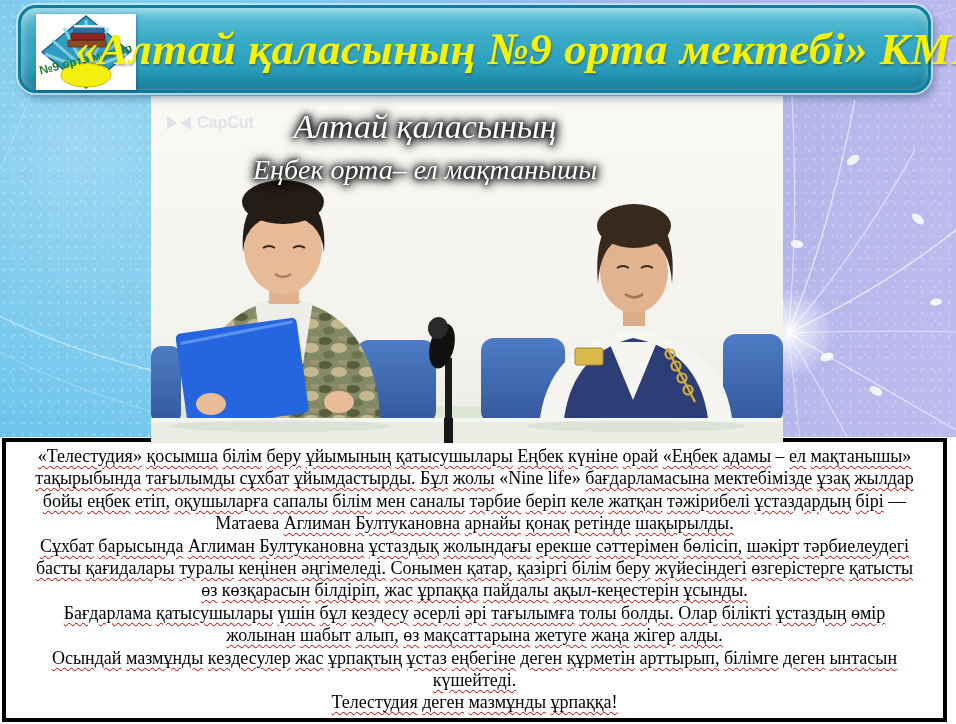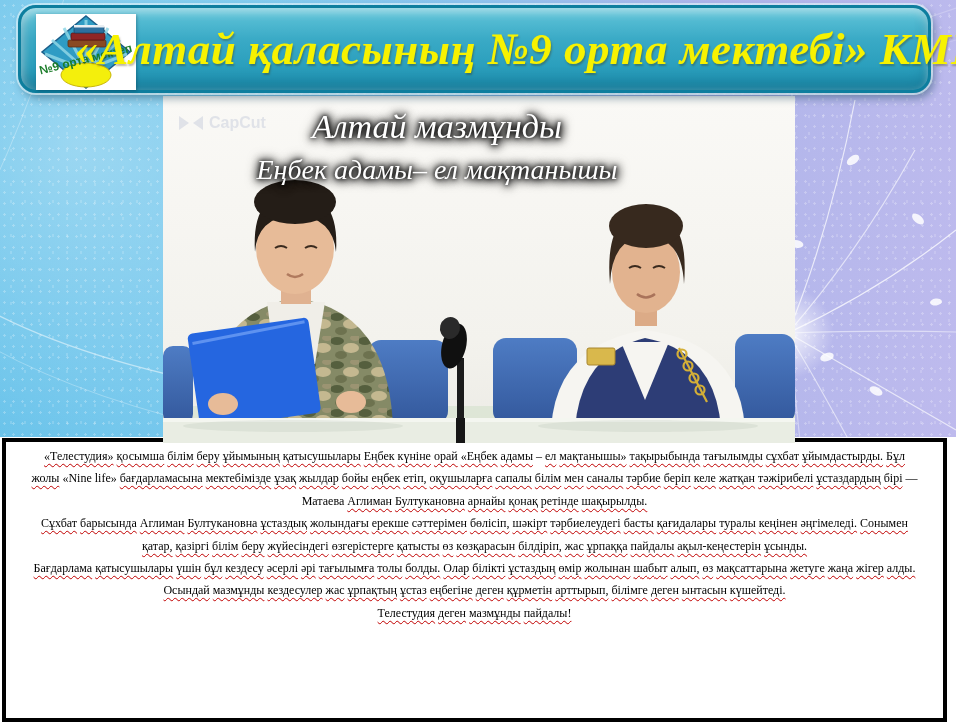--- a/index.html
+++ b/index.html
@@ -28,37 +28,37 @@
   }
   .logo-box{position:absolute;left:15px;top:6px;width:100px;height:76px;background:#fff;
     box-shadow:1px 1px 3px rgba(0,40,60,.35);}
   .banner-title{
     position:absolute;left:126px;right:8px;top:0;bottom:0;
     display:flex;align-items:center;justify-content:center;
     font-style:italic;font-weight:bold;font-size:45px;letter-spacing:.5px;
     color:#f7f200;text-shadow:1px 2px 2px rgba(70,50,0,.35);white-space:nowrap;}
 
   
-  .video{position:absolute;left:163px;top:96px;width:548px;height:347px;z-index:3;background:#f6f5f1;}
+  .video{position:absolute;left:151px;top:96px;width:548px;height:347px;z-index:3;background:#f6f5f1;}
   .video svg{display:block;}
   .vcap{position:absolute;left:0;right:0;top:12px;z-index:2;text-align:center;
     font-style:italic;line-height:37px;color:#fff;
     text-shadow:0 0 4px #000,0 0 8px #000,0 0 13px #000,1px 1px 10px rgba(0,0,0,.95);}
   .vcap .l1{font-size:34px;}
   .vcap .l2,.vcap .l3{font-size:28px;display:block;}
   .watermark{position:absolute;left:16px;top:18px;z-index:2;display:flex;align-items:center;gap:6px;
     font-family:"Liberation Sans",sans-serif;font-weight:bold;font-size:16px;
     color:rgba(208,213,224,.62);}
 
   
   .article-underlay{position:absolute;left:0;right:0;top:437px;bottom:0;background:#fff;z-index:2;}
   .article{position:absolute;left:2px;right:9px;top:438px;bottom:2px;z-index:2;
     background:#fff;border:4px solid #000;box-sizing:border-box;
     padding:3px 24px 0;text-align:center;color:#000;
-    font-size:12px;line-height:22.4px;}
+    font-size:18px;line-height:22.4px;}
   .article p{margin:0;}
   .w.sp{text-decoration-line:underline;text-decoration-style:wavy;
     text-decoration-color:#c00000;text-decoration-thickness:1px;text-underline-offset:2.5px;}
 </style>
 </head>
 <body>
 
 <div class="slide">
   <div class="dots"></div>
 
@@ -102,21 +102,21 @@
     </g>
   </svg>
 
   <div class="article-underlay"></div>
   <div class="article">
     <div id="article-text">
         <p><span class="w sp">«Телестудия»</span> <span class="w sp">қосымша</span> <span class="w sp">білім</span> <span class="w sp">беру</span> <span class="w sp">ұйымының</span> <span class="w sp">қатысушылары</span> <span class="w sp">Еңбек</span> <span class="w sp">күніне</span> <span class="w sp">орай</span> <span class="w sp">«Еңбек</span> <span class="w sp">адамы</span> <span class="w">–</span> <span class="w sp">ел</span> <span class="w sp">мақтанышы»</span> <span class="w sp">тақырыбында</span> <span class="w sp">тағылымды</span> <span class="w sp">сұхбат</span> <span class="w sp">ұйымдастырды.</span> <span class="w sp">Бұл</span> <span class="w sp">жолы</span> <span class="w">«Nine</span> <span class="w">life»</span> <span class="w sp">бағдарламасына</span> <span class="w sp">мектебімізде</span> <span class="w sp">ұзақ</span> <span class="w sp">жылдар</span> <span class="w sp">бойы</span> <span class="w sp">еңбек</span> <span class="w sp">етіп,</span> <span class="w sp">оқушыларға</span> <span class="w sp">сапалы</span> <span class="w sp">білім</span> <span class="w sp">мен</span> <span class="w sp">саналы</span> <span class="w sp">тәрбие</span> <span class="w sp">беріп</span> <span class="w sp">келе</span> <span class="w sp">жатқан</span> <span class="w sp">тәжірибелі</span> <span class="w sp">ұстаздардың</span> <span class="w sp">бірі</span> <span class="w">—</span> <span class="w">Матаева</span> <span class="w sp">Аглиман</span> <span class="w sp">Бултукановна</span> <span class="w sp">арнайы</span> <span class="w sp">қонақ</span> <span class="w sp">ретінде</span> <span class="w sp">шақырылды.</span></p>
         <p><span class="w sp">Сұхбат</span> <span class="w sp">барысында</span> <span class="w sp">Аглиман</span> <span class="w sp">Бултукановна</span> <span class="w sp">ұстаздық</span> <span class="w sp">жолындағы</span> <span class="w sp">ерекше</span> <span class="w sp">сәттерімен</span> <span class="w sp">бөлісіп,</span> <span class="w sp">шәкірт</span> <span class="w sp">тәрбиелеудегі</span> <span class="w sp">басты</span> <span class="w sp">қағидалары</span> <span class="w sp">туралы</span> <span class="w sp">кеңінен</span> <span class="w sp">әңгімеледі.</span> <span class="w sp">Сонымен</span> <span class="w sp">қатар,</span> <span class="w sp">қазіргі</span> <span class="w sp">білім</span> <span class="w sp">беру</span> <span class="w sp">жүйесіндегі</span> <span class="w sp">өзгерістерге</span> <span class="w sp">қатысты</span> <span class="w sp">өз</span> <span class="w sp">көзқарасын</span> <span class="w sp">білдіріп,</span> <span class="w sp">жас</span> <span class="w sp">ұрпаққа</span> <span class="w sp">пайдалы</span> <span class="w sp">ақыл-кеңестерін</span> <span class="w sp">ұсынды.</span></p>
         <p><span class="w sp">Бағдарлама</span> <span class="w sp">қатысушылары</span> <span class="w sp">үшін</span> <span class="w sp">бұл</span> <span class="w sp">кездесу</span> <span class="w sp">әсерлі</span> <span class="w sp">әрі</span> <span class="w sp">тағылымға</span> <span class="w sp">толы</span> <span class="w sp">болды.</span> <span class="w sp">Олар</span> <span class="w sp">білікті</span> <span class="w sp">ұстаздың</span> <span class="w sp">өмір</span> <span class="w sp">жолынан</span> <span class="w sp">шабыт</span> <span class="w sp">алып,</span> <span class="w sp">өз</span> <span class="w sp">мақсаттарына</span> <span class="w sp">жетуге</span> <span class="w sp">жаңа</span> <span class="w sp">жігер</span> <span class="w sp">алды.</span></p>
         <p><span class="w sp">Осындай</span> <span class="w sp">мазмұнды</span> <span class="w sp">кездесулер</span> <span class="w sp">жас</span> <span class="w sp">ұрпақтың</span> <span class="w sp">ұстаз</span> <span class="w sp">еңбегіне</span> <span class="w sp">деген</span> <span class="w sp">құрметін</span> <span class="w sp">арттырып,</span> <span class="w sp">білімге</span> <span class="w sp">деген</span> <span class="w sp">ынтасын</span> <span class="w sp">күшейтеді.</span></p>
-        <p><span class="w sp">Телестудия</span> <span class="w sp">деген</span> <span class="w sp">мазмұнды</span> <span class="w sp">пайдалы!</span></p>
+        <p><span class="w sp">Телестудия</span> <span class="w sp">деген</span> <span class="w sp">мазмұнды</span> <span class="w sp">ұрпаққа!</span></p>
       </div>
   </div>
 
   <div class="video">
     <svg width="632" height="347" viewBox="0 0 632 347">
       <defs>
         <linearGradient id="wall" x1="0" y1="0" x2="0" y2="1">
           <stop offset="0%" stop-color="#faf9f6"></stop>
           <stop offset="70%" stop-color="#f3f2ed"></stop>
           <stop offset="100%" stop-color="#ecebe5"></stop>
@@ -200,22 +200,22 @@
 
     <div class="watermark">
       <svg width="24" height="14" viewBox="0 0 24 14">
         <polygon points="0,0 10,7 0,14" fill="rgba(208,213,224,.62)"></polygon>
         <polygon points="24,0 14,7 24,14" fill="rgba(208,213,224,.62)"></polygon>
       </svg>
       <span>CapCut</span>
     </div>
 
     <div class="vcap">
-      <span class="l1">Алтай мазмұнды</span>
-      <span class="l3">Еңбек адамы– ел мақтанышы</span>
+      <span class="l1">Алтай қаласының</span>
+      <span class="l3">Еңбек орта– ел мақтанышы</span>
     </div>
   </div>
 
   <div class="banner">
     <div class="logo-box">
       <svg width="100" height="76" viewBox="0 0 100 76">
         <polygon points="50,2 94,38 50,74 6,38" fill="#2f9cc4" stroke="#1b5e8a" stroke-width="1.5"></polygon>
         <g stroke="#8fd6e6" stroke-width="3" opacity=".85">
           <path d="M50,56 L50,6"></path>
             <path d="M50,56 L16,26"></path>

